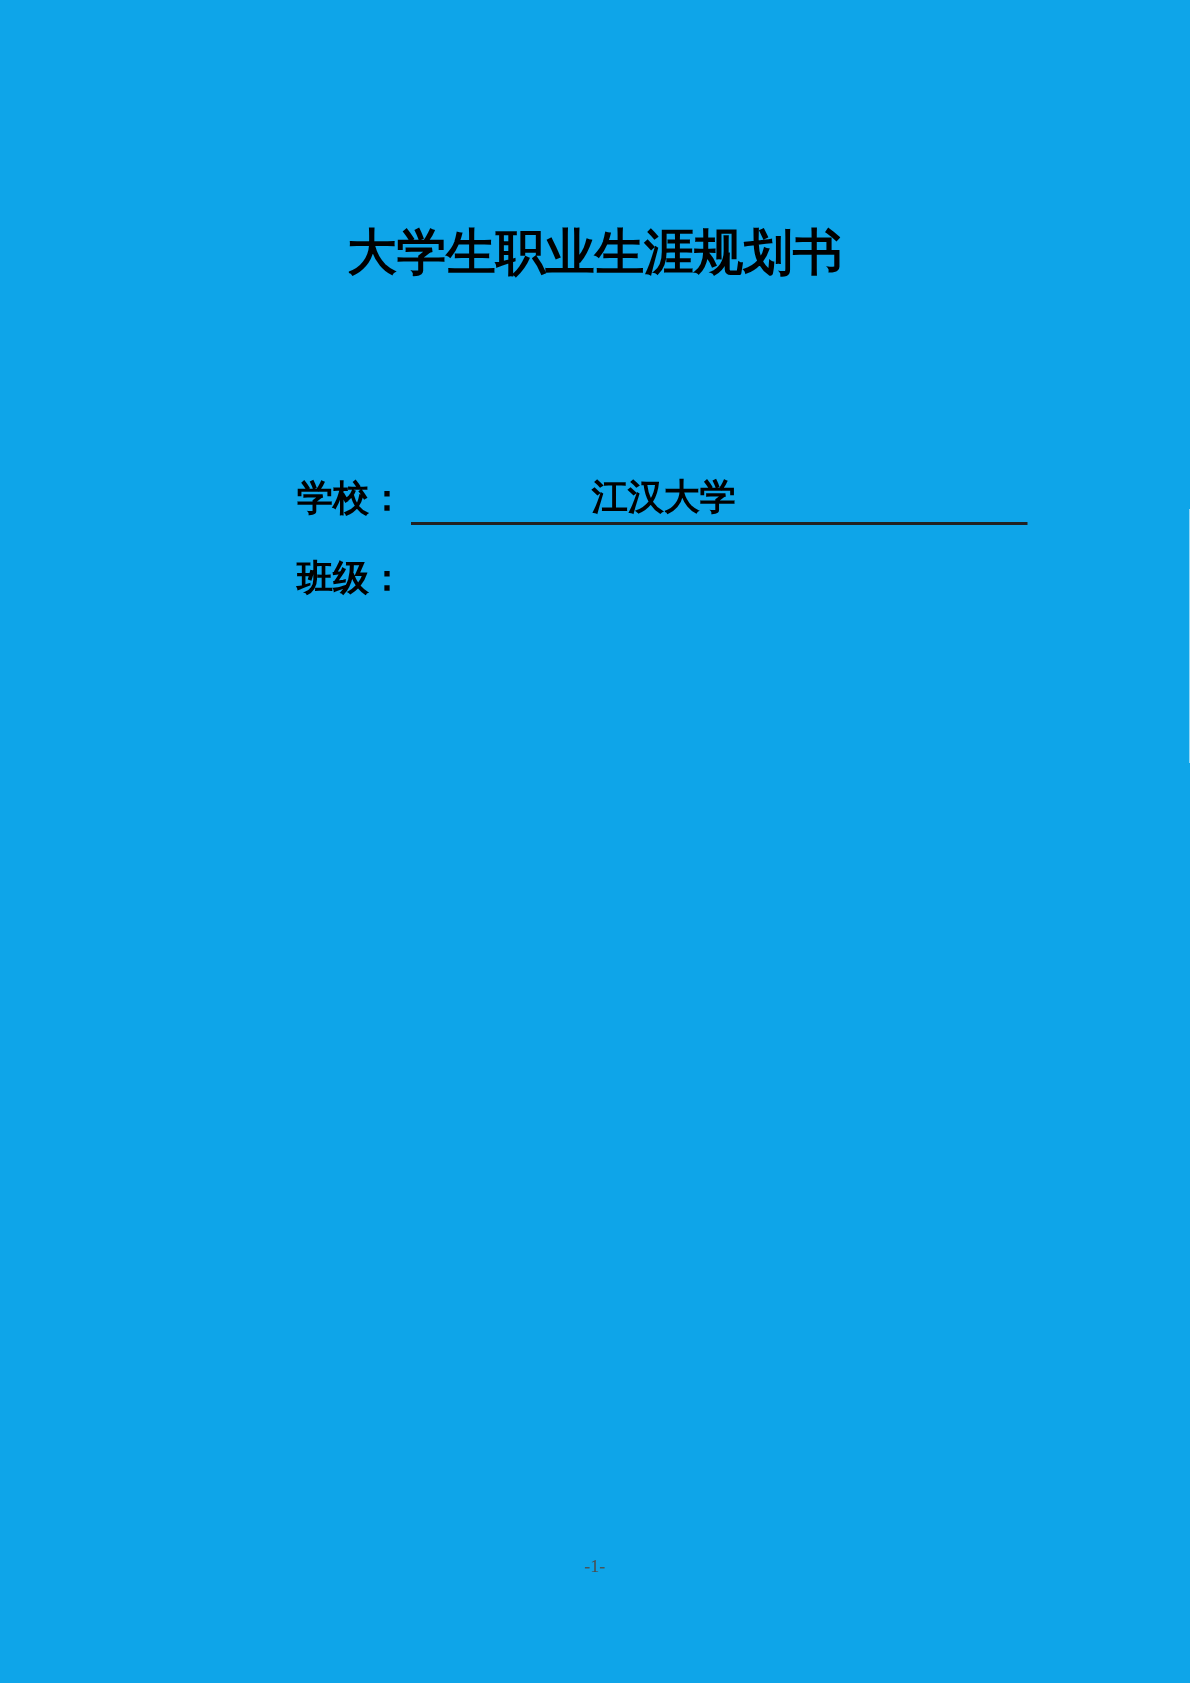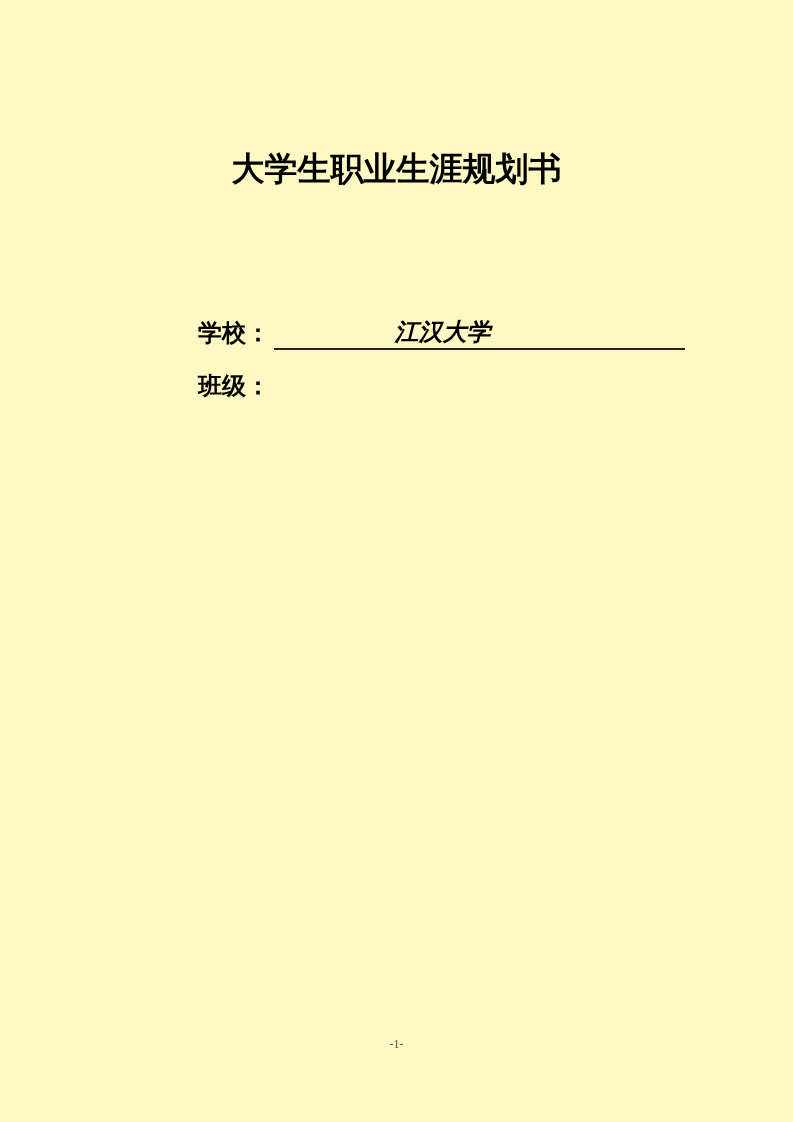--- a/index.html
+++ b/index.html
@@ -4,21 +4,21 @@
 <style>
   html, body {
     margin: 0;
     padding: 0;
     background: #ffffff;
   }
   .page {
     position: relative;
     width: 793px;
     height: 1122px;
-    background: #fef9c3;
+    background: #0ea5e9;
     font-family: "Liberation Serif", "DejaVu Serif", serif;
     color: #000000;
     overflow: hidden;
   }
   .doc-title {
     position: absolute;
     top: 150px;
     left: 0;
     width: 100%;
     margin: 0;
@@ -50,21 +50,20 @@
     display: inline-block;
     box-sizing: border-box;
     margin-left: 4px;
     border-bottom: 2px solid #222222;
     font-size: 24px;
     font-weight: bold;
     line-height: 32px;
     height: 34px;
     text-align: center;
     overflow: visible;
-    font-style: italic;
   }
   .row-school  .field-value { width: 411px; padding-right: 74px; }
   .row-dept    .field-value { width: 387px; padding-right: 82px; }
   .row-class   .field-value { width: 363px; padding-right: 26px; }
   .row-major   .field-value { width: 238px; padding-right: 16px; }
   .row-name    .field-value { width: 411px; padding-right: 74px; }
   .row-gender  .field-value { width: 422px; padding-right: 124px; border-bottom-color: #555555; }
   .doc-date {
     position: absolute;
     top: 956px;

